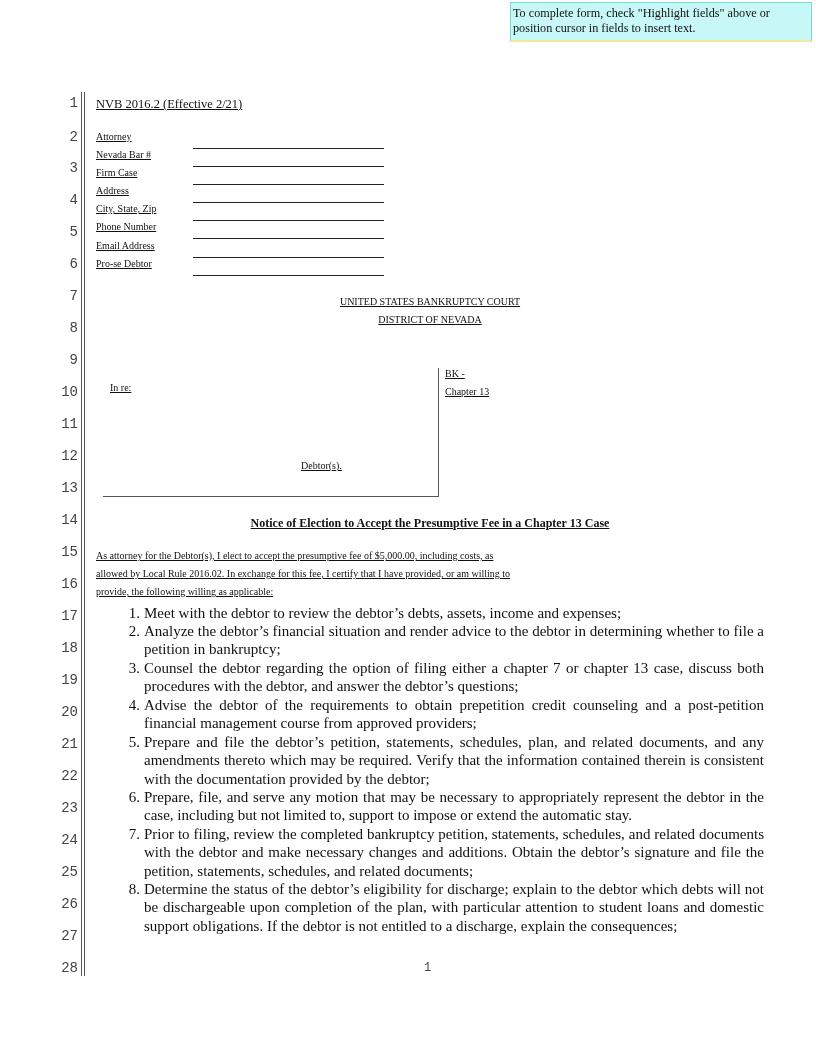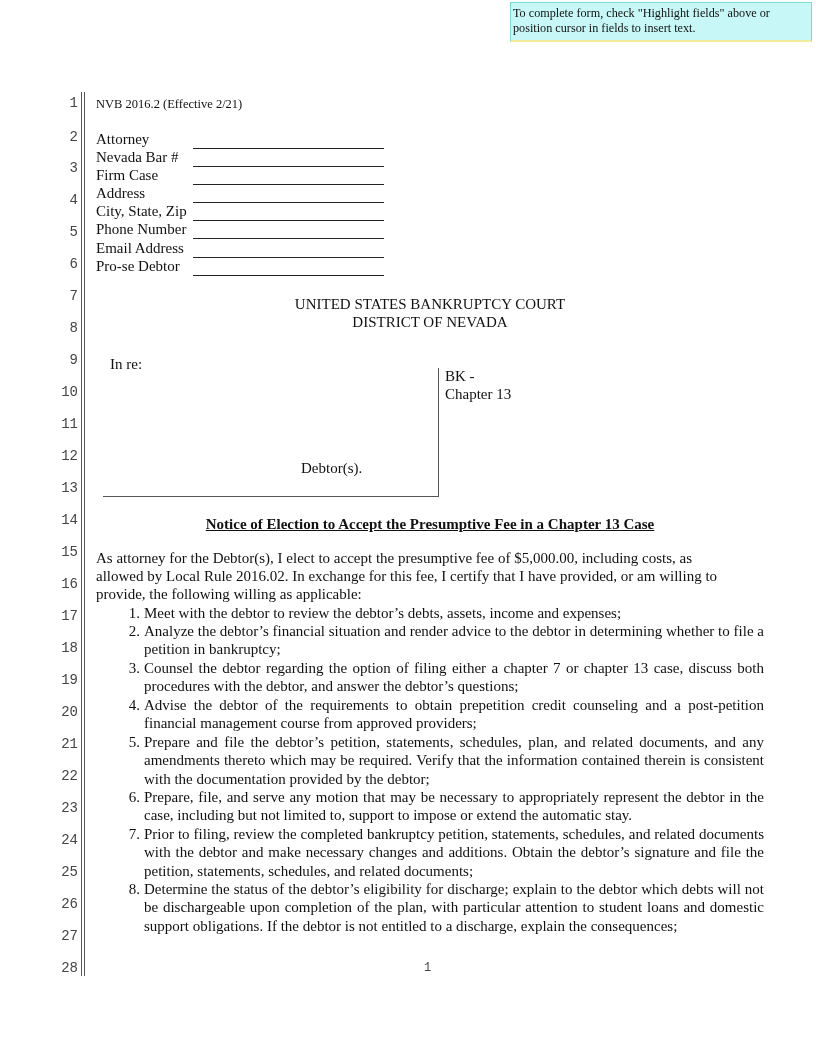--- a/index.html
+++ b/index.html
@@ -12,28 +12,28 @@
     background: #c8f7f7; border: 1px solid #7adbd0; border-bottom: 2px solid #f0ec9a;
     font-size: 12.2px; line-height: 15px; padding: 3px 0 0 2px; box-sizing: border-box; color: #111;
   }
   .linenums { position: absolute; left: 40px; top: 0; width: 38px; }
   .ln {
     position: absolute; right: 0; width: 38px; text-align: right;
     font-family: "Liberation Mono", "DejaVu Sans Mono", monospace; font-size: 14px; color: #444;
   }
   .vline1 { position: absolute; left: 81px; top: 92px; width: 1px; height: 884px; background: #555; }
   .vline2 { position: absolute; left: 84px; top: 92px; width: 1px; height: 884px; background: #555; }
-  .abs { position: absolute; white-space: nowrap; }
+  .abs { position: absolute; white-space: nowrap; text-decoration: underline; }
   .hdr { font-size: 12.5px; }
-  .f15 { font-size: 15px; }
+  .f15 { font-size: 10px; }
   .field-line { position: absolute; left: 193px; width: 191px; height: 1px; background: #222; }
   .center { text-align: center; }
   .caption-vline { position: absolute; left: 438px; top: 368px; width: 1px; height: 128px; background: #555; }
   .caption-hline { position: absolute; left: 103px; top: 496px; width: 336px; height: 1px; background: #555; }
-  .title { font-weight: bold; text-decoration: underline; font-size: 15px; }
+  .title { font-weight: bold; text-decoration: underline; font-size: 12px; }
   .item { position: absolute; left: 118px; width: 646px; font-size: 15px; line-height: 18.3px; }
   .item .num { position: absolute; left: 0; width: 22px; text-align: right; }
   .item .txt { margin-left: 26px; text-align: justify; text-align-last: left; }
   .pagenum { position: absolute; left: 424px; top: 961px; font-family: "Liberation Mono", monospace; font-size: 12px; color: #444; }
 </style>
 </head>
 <body>
 
 <div class="tooltip">
   <span>To complete form, check "Highlight fields" above or position cursor in fields to insert text.</span>
@@ -90,21 +90,21 @@
   <div class="abs f15" style="left:96px; top:240px;">Email Address</div>
   <div class="field-line" style="top:257px;"></div>
   <div class="abs f15" style="left:96px; top:258px;">Pro-se Debtor</div>
   <div class="field-line" style="top:275px;"></div>
 </div>
 
 <div class="abs f15 center" style="left:230px; width:400px; top:296px;">UNITED STATES BANKRUPTCY COURT</div>
 <div class="abs f15 center" style="left:230px; width:400px; top:314px;">DISTRICT OF NEVADA</div>
 
 <div>
-  <div class="abs f15" style="left:110px; top:356px;">In re:</div>
+  <div class="abs f15" style="left:110px; top:382px;">In re:</div>
   <div class="abs f15" style="left:301px; top:460px;">Debtor(s).</div>
   <div class="caption-vline"></div>
   <div class="caption-hline"></div>
   <div class="abs f15" style="left:445px; top:368px;">BK -</div>
   <div class="abs f15" style="left:445px; top:386px;">Chapter 13</div>
 </div>
 
 <div class="abs title center" style="left:96px; width:668px; top:516px;">Notice of Election to Accept the Presumptive Fee in a Chapter 13 Case</div>
 
 <div>

